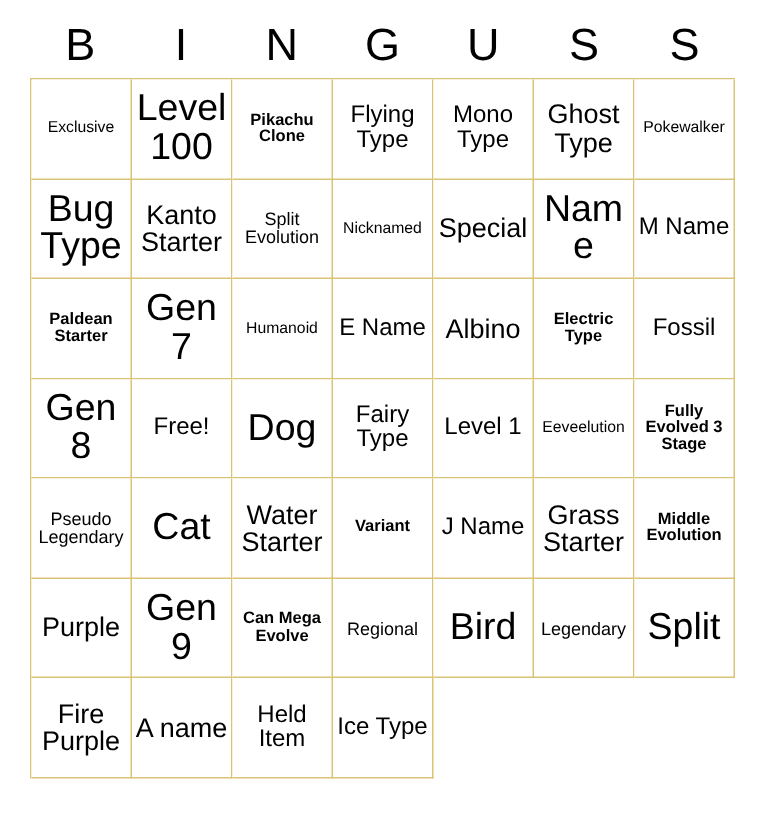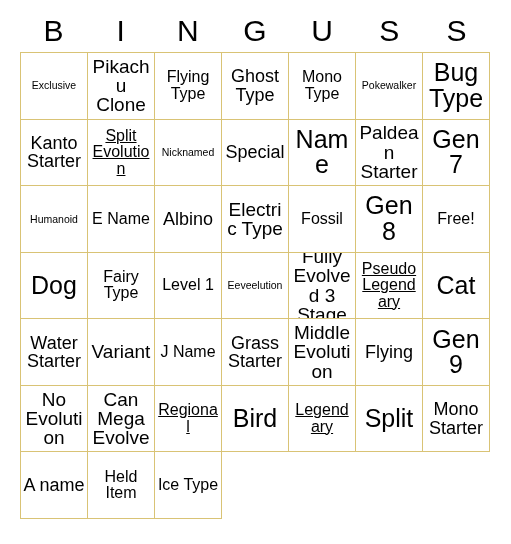--- a/index.html
+++ b/index.html
@@ -75,22 +75,22 @@
     width: 100%;
     line-height: 1.02;
     word-wrap: break-word;
     hyphens: none;
   }
 
   
   .fs-xxl .cell-text { font-size: 25px; }
   .fs-xl  .cell-text { font-size: 16px; }
   .fs-l   .cell-text { font-size: 18px; }
-  .fs-m   .cell-text { font-size: 19px; }
-  .fs-s   .cell-text { font-size: 16px; text-decoration: underline; }
+  .fs-m   .cell-text { font-size: 11px; font-weight: bold; }
+  .fs-s   .cell-text { font-size: 12px; }
   .fs-xs  .cell-text { font-size: 10.5px; }
 </style>
 </head>
 <body>
 
 <div id="card">
 
   <div id="header-row">
       <span class="header-letter">B</span>
       <span class="header-letter">I</span>
@@ -98,32 +98,35 @@
       <span class="header-letter">G</span>
       <span class="header-letter">U</span>
       <span class="header-letter">S</span>
       <span class="header-letter">S</span>
     </div>
 
   <div id="grid">
       <div class="cell fs-xs">
         <span class="cell-text">Exclusive</span>
       </div>
+      <div class="cell fs-xxl">
+        <span class="cell-text">Level 100</span>
+      </div>
       <div class="cell fs-m">
         <span class="cell-text">Pikachu Clone</span>
       </div>
       <div class="cell fs-xl">
         <span class="cell-text">Flying Type</span>
       </div>
+      <div class="cell fs-xl">
+        <span class="cell-text">Mono Type</span>
+      </div>
       <div class="cell fs-l">
         <span class="cell-text">Ghost Type</span>
       </div>
-      <div class="cell fs-xl">
-        <span class="cell-text">Mono Type</span>
-      </div>
       <div class="cell fs-xs">
         <span class="cell-text">Pokewalker</span>
       </div>
       <div class="cell fs-xxl">
         <span class="cell-text">Bug Type</span>
       </div>
       <div class="cell fs-l">
         <span class="cell-text">Kanto Starter</span>
       </div>
       <div class="cell fs-s">
@@ -131,20 +134,23 @@
       </div>
       <div class="cell fs-xs">
         <span class="cell-text">Nicknamed</span>
       </div>
       <div class="cell fs-l">
         <span class="cell-text">Special</span>
       </div>
       <div class="cell fs-xxl">
         <span class="cell-text">Name</span>
       </div>
+      <div class="cell fs-xl">
+        <span class="cell-text">M Name</span>
+      </div>
       <div class="cell fs-m">
         <span class="cell-text">Paldean Starter</span>
       </div>
       <div class="cell fs-xxl">
         <span class="cell-text">Gen 7</span>
       </div>
       <div class="cell fs-xs">
         <span class="cell-text">Humanoid</span>
       </div>
       <div class="cell fs-xl">
@@ -195,45 +201,42 @@
       <div class="cell fs-xl">
         <span class="cell-text">J Name</span>
       </div>
       <div class="cell fs-l">
         <span class="cell-text">Grass Starter</span>
       </div>
       <div class="cell fs-m">
         <span class="cell-text">Middle Evolution</span>
       </div>
       <div class="cell fs-l">
-        <span class="cell-text">Flying</span>
+        <span class="cell-text">Purple</span>
       </div>
       <div class="cell fs-xxl">
         <span class="cell-text">Gen 9</span>
       </div>
       <div class="cell fs-m">
-        <span class="cell-text">No Evolution</span>
-      </div>
-      <div class="cell fs-m">
         <span class="cell-text">Can Mega Evolve</span>
       </div>
       <div class="cell fs-s">
         <span class="cell-text">Regional</span>
       </div>
       <div class="cell fs-xxl">
         <span class="cell-text">Bird</span>
       </div>
       <div class="cell fs-s">
         <span class="cell-text">Legendary</span>
       </div>
       <div class="cell fs-xxl">
         <span class="cell-text">Split</span>
       </div>
       <div class="cell fs-l">
-        <span class="cell-text">Mono Starter</span>
+        <span class="cell-text">Fire Purple</span>
       </div>
       <div class="cell fs-l">
         <span class="cell-text">A name</span>
       </div>
       <div class="cell fs-xl">
         <span class="cell-text">Held Item</span>
       </div>
       <div class="cell fs-xl">
         <span class="cell-text">Ice Type</span>
       </div>

